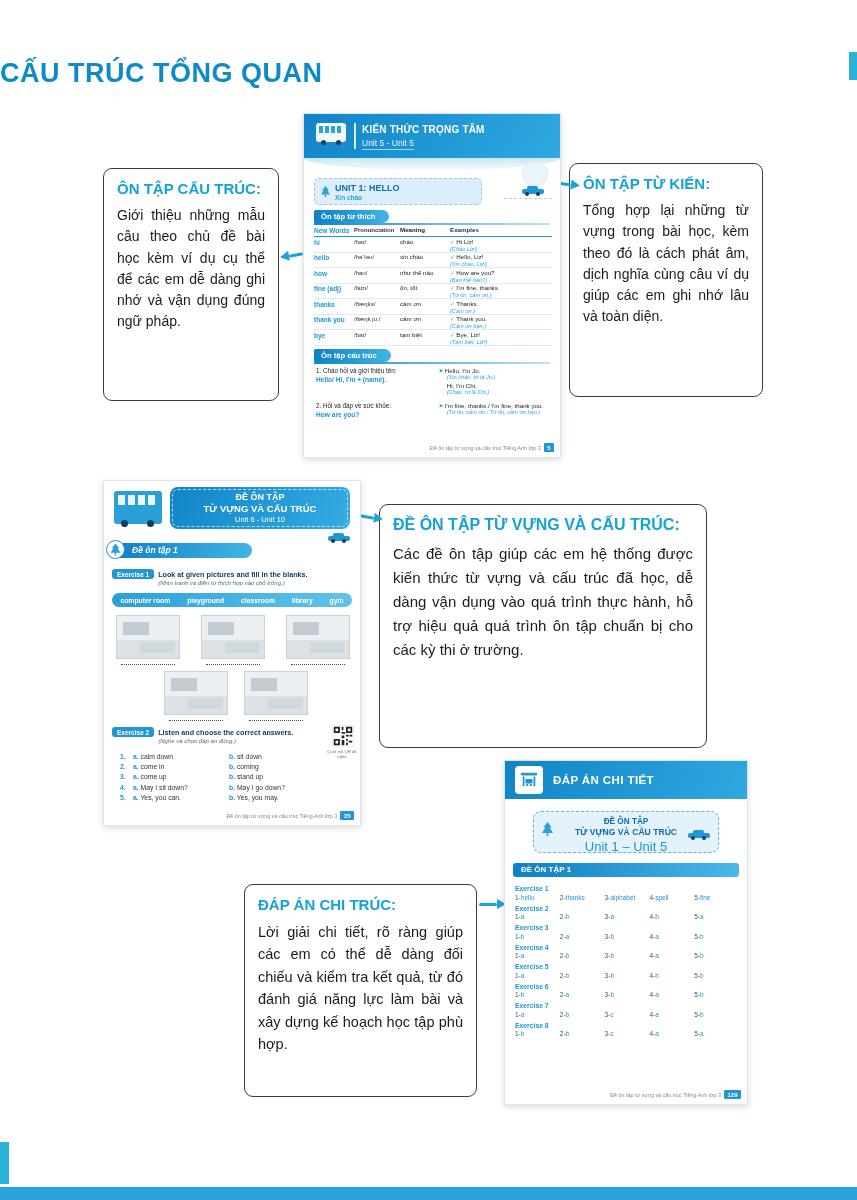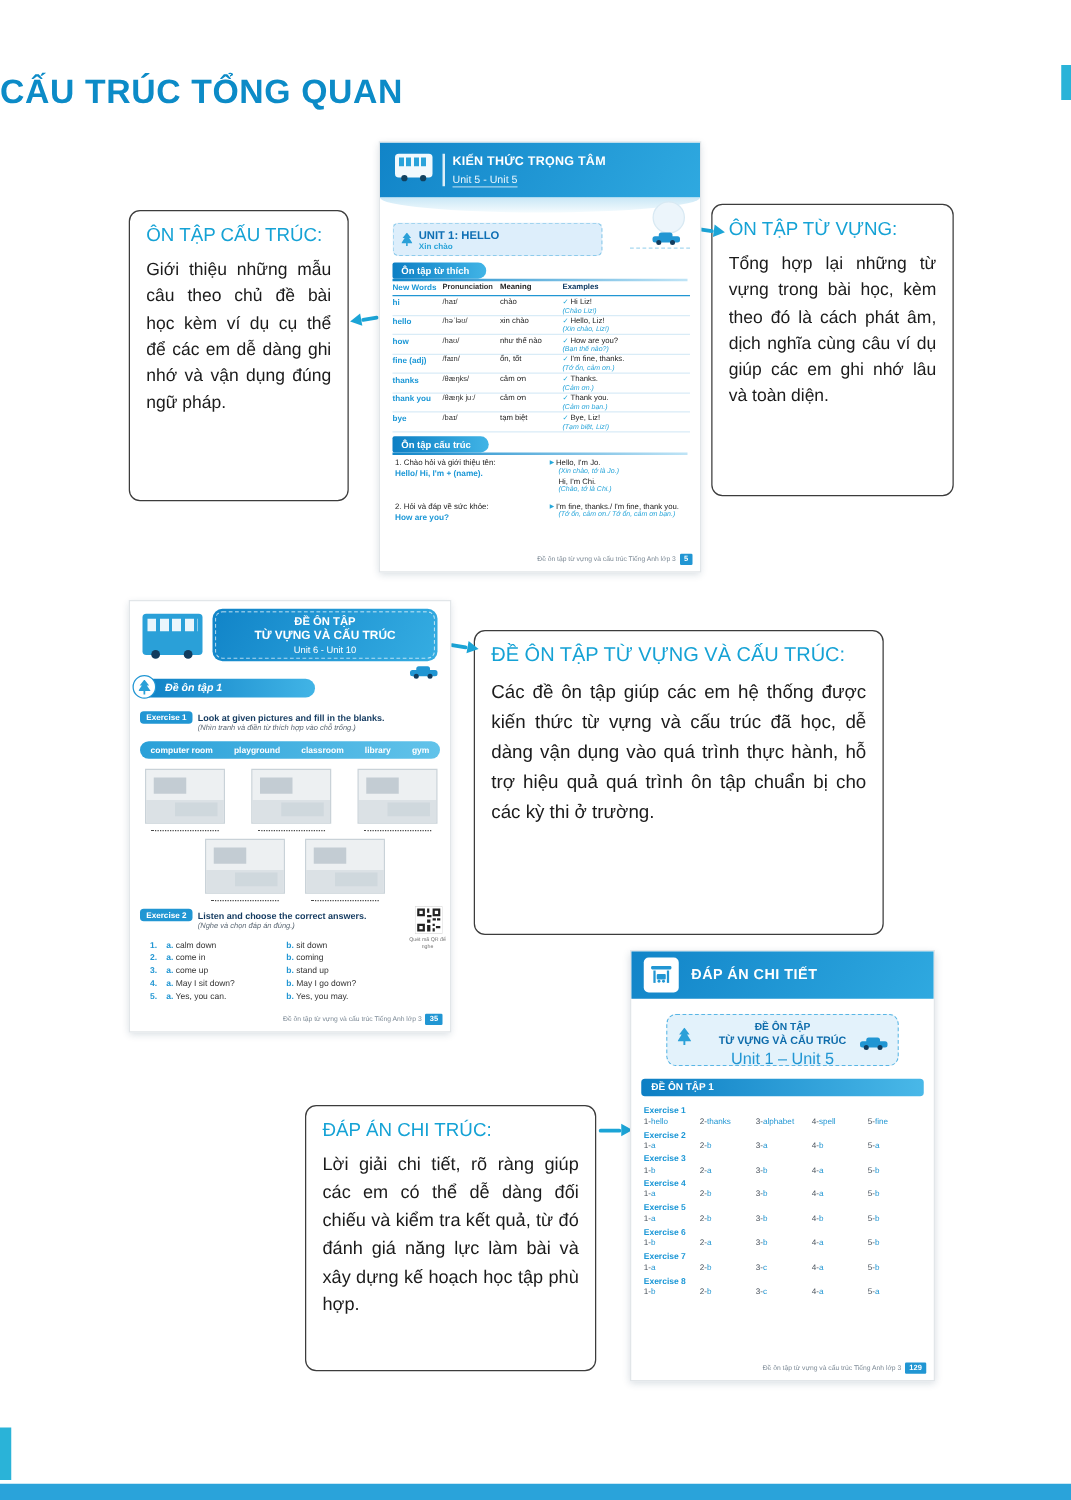--- a/index.html
+++ b/index.html
@@ -8,21 +8,21 @@
 .canvas{position:relative;width:857px;height:1200px;margin:0 auto;background:#fff;overflow:hidden}
 
 .main-title{position:absolute;top:58px;left:0;width:100%;text-align:left;font-size:27px;font-weight:700;color:#0c8bc7;letter-spacing:.5px}
 
 .corner{position:absolute;background:#2ab3d8}
 .corner-tr{right:0;top:52px;width:8px;height:28px}
 .corner-bl{left:0;top:1142px;width:9px;height:42px}
 .bottom-band{position:absolute;left:0;right:0;bottom:0;height:13px;background:#2aa3da}
 
 .callout{position:absolute;border:1.4px solid #3c3c3c;border-radius:9px;background:#fff;padding:11px 13px;overflow:hidden}
-.callout .co-title{color:#15a2d5;font-weight:400;font-size:15px;margin-bottom:8px}
+.callout .co-title{color:#15a2d5;font-weight:700;font-size:15px;margin-bottom:8px}
 .callout .co-body{font-size:14px;line-height:1.52;text-align:justify;color:#1b1b1b}
 #co-structure{left:103px;top:168px;width:176px;height:233px}
 #co-vocab{left:569px;top:163px;width:194px;height:234px}
 #co-tests{left:379px;top:504px;width:328px;height:244px}
 #co-tests .co-title{font-size:16px}
 #co-tests .co-body{font-size:15px;line-height:1.6}
 #co-answers{left:244px;top:884px;width:233px;height:213px}
 #co-answers .co-body{font-size:14.5px;line-height:1.55}
 
 .arrow{position:absolute;height:11px}
@@ -145,21 +145,21 @@
   <div class="corner corner-bl"></div>
   <div class="bottom-band"></div>
 
   <h1 class="main-title">CẤU TRÚC TỔNG QUAN</h1>
 
   <div class="callout" id="co-structure">
     <div class="co-title">ÔN TẬP CẤU TRÚC:</div>
     <p class="co-body">Giới thiệu những mẫu câu theo chủ đề bài học kèm ví dụ cụ thể để các em dễ dàng ghi nhớ và vận dụng đúng ngữ pháp.</p>
   </div>
   <div class="callout" id="co-vocab">
-    <div class="co-title">ÔN TẬP TỪ VỰNG:</div>
+    <div class="co-title">ÔN TẬP TỪ KIẾN:</div>
     <p class="co-body">Tổng hợp lại những từ vựng trong bài học, kèm theo đó là cách phát âm, dịch nghĩa cùng câu ví dụ giúp các em ghi nhớ lâu và toàn diện.</p>
   </div>
   <div class="callout" id="co-tests">
     <div class="co-title">ĐỀ ÔN TẬP TỪ VỰNG VÀ CẤU TRÚC:</div>
     <p class="co-body">Các đề ôn tập giúp các em hệ thống được kiến thức từ vựng và cấu trúc đã học, dễ dàng vận dụng vào quá trình thực hành, hỗ trợ hiệu quả quá trình ôn tập chuẩn bị cho các kỳ thi ở trường.</p>
   </div>
   <div class="callout" id="co-answers">
     <div class="co-title">ĐÁP ÁN CHI TRÚC:</div>
     <p class="co-body">Lời giải chi tiết, rõ ràng giúp các em có thể dễ dàng đối chiếu và kiểm tra kết quả, từ đó đánh giá năng lực làm bài và xây dựng kế hoạch học tập phù hợp.</p>
   </div>

